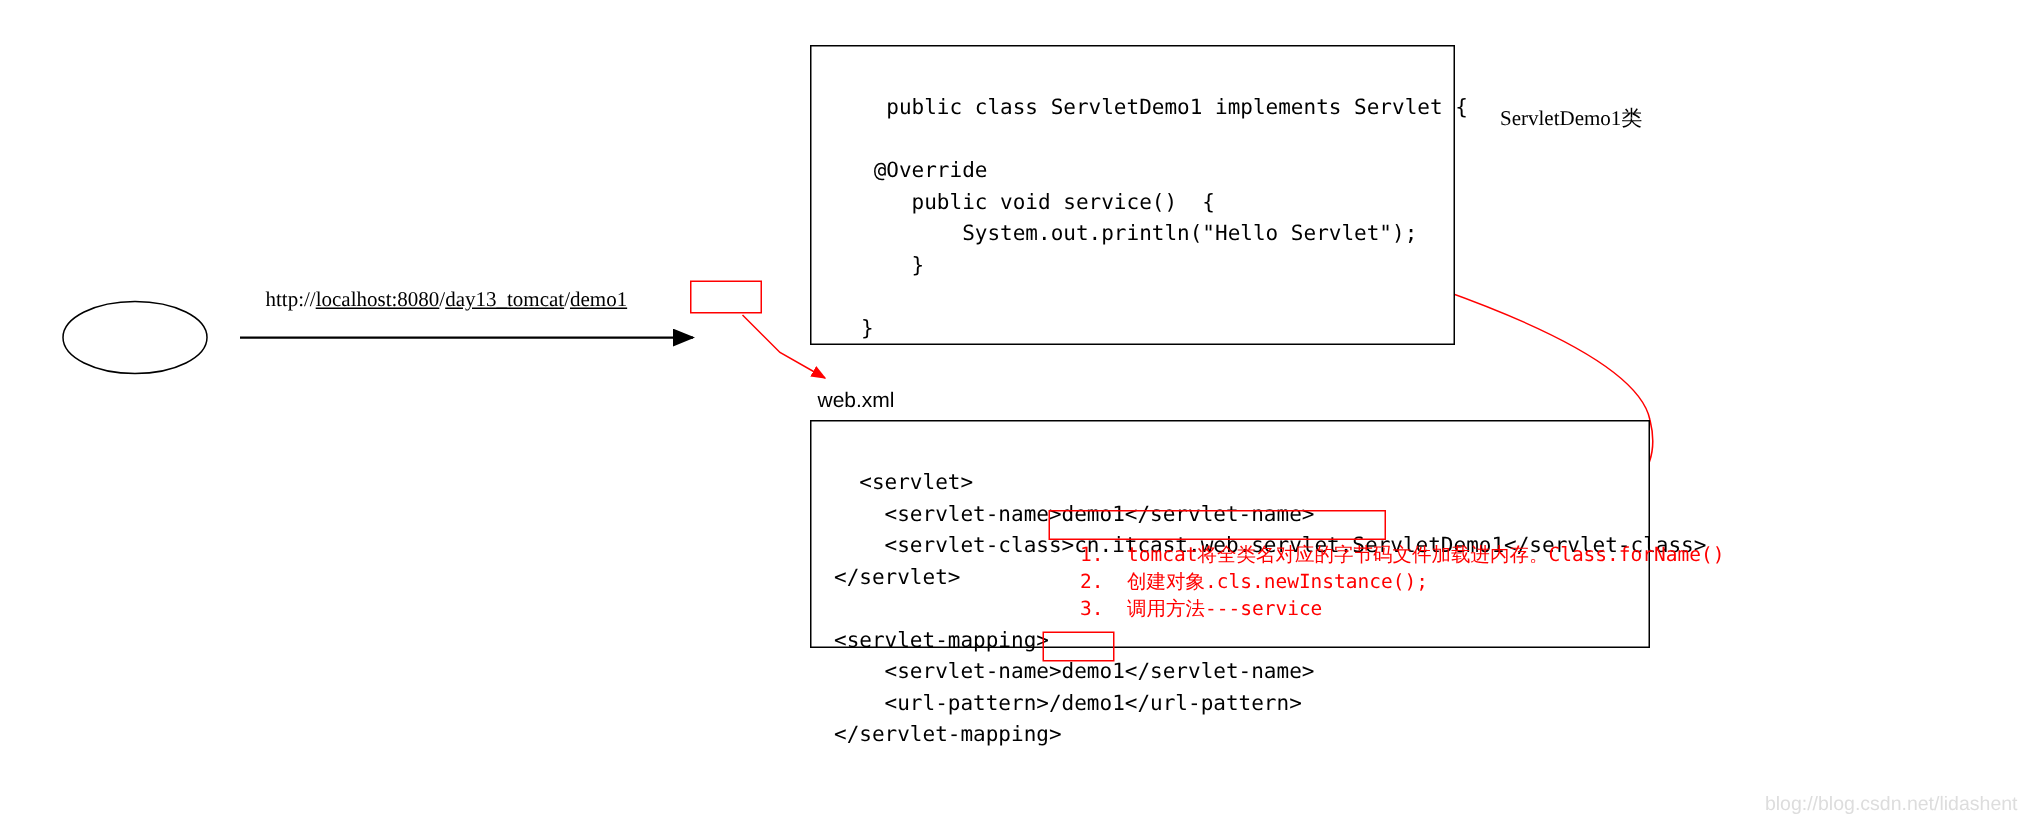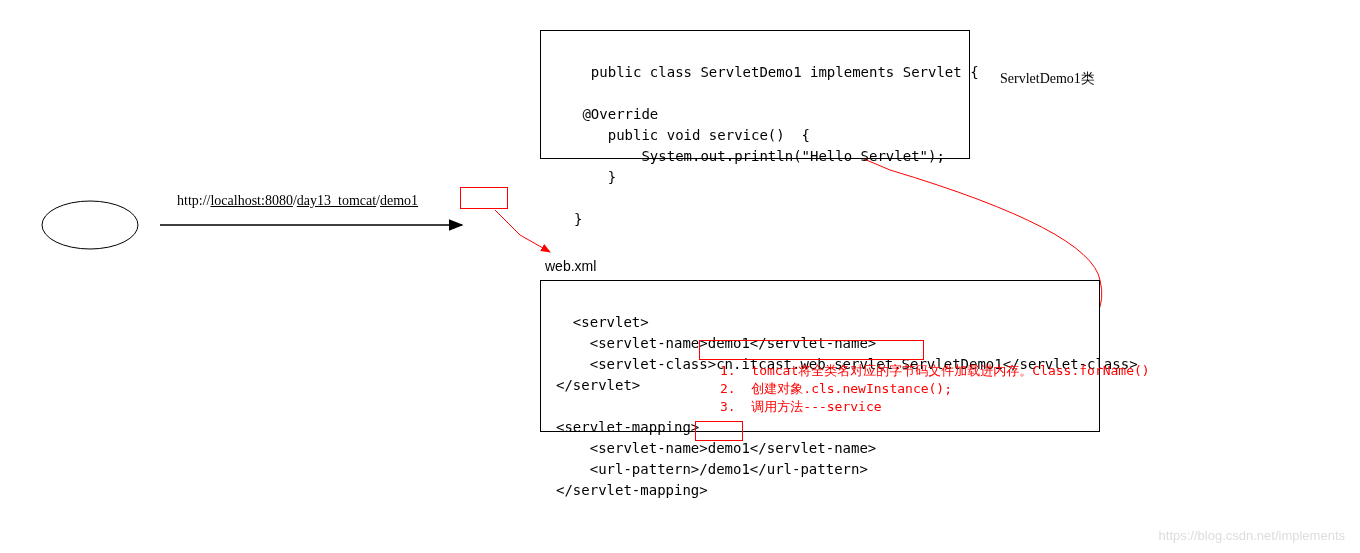--- a/index.html
+++ b/index.html
@@ -21,21 +21,21 @@
       background: #fff;
       padding: 10px 15px;
       white-space: pre;
       font-family: "SimSun", "宋体", monospace;
       line-height: 1.5;
     }
     .top-box {
       left: 540px;
       top: 30px;
       width: 430px;
-      height: 129px;
+      height: 200px;
       padding-left: 33px;
     }
     .bottom-box {
       left: 540px;
       top: 280px;
       width: 560px;
       height: 152px;
     }
     .url-text {
       position: absolute;
@@ -165,13 +165,13 @@
 </div>
 
 <div class="servlet-class-box"></div>
 
 <div class="url-pattern-box"></div>
 
 <div class="red-notes">1.  tomcat将全类名对应的字节码文件加载进内存。Class.forName()
 2.  创建对象.cls.newInstance();
 3.  调用方法---service</div>
 
-<div class="watermark">https://blog.csdn.net/implements</div>
+<div class="watermark">blog://blog.csdn.net/lidashent</div>
 
 </body></html>

